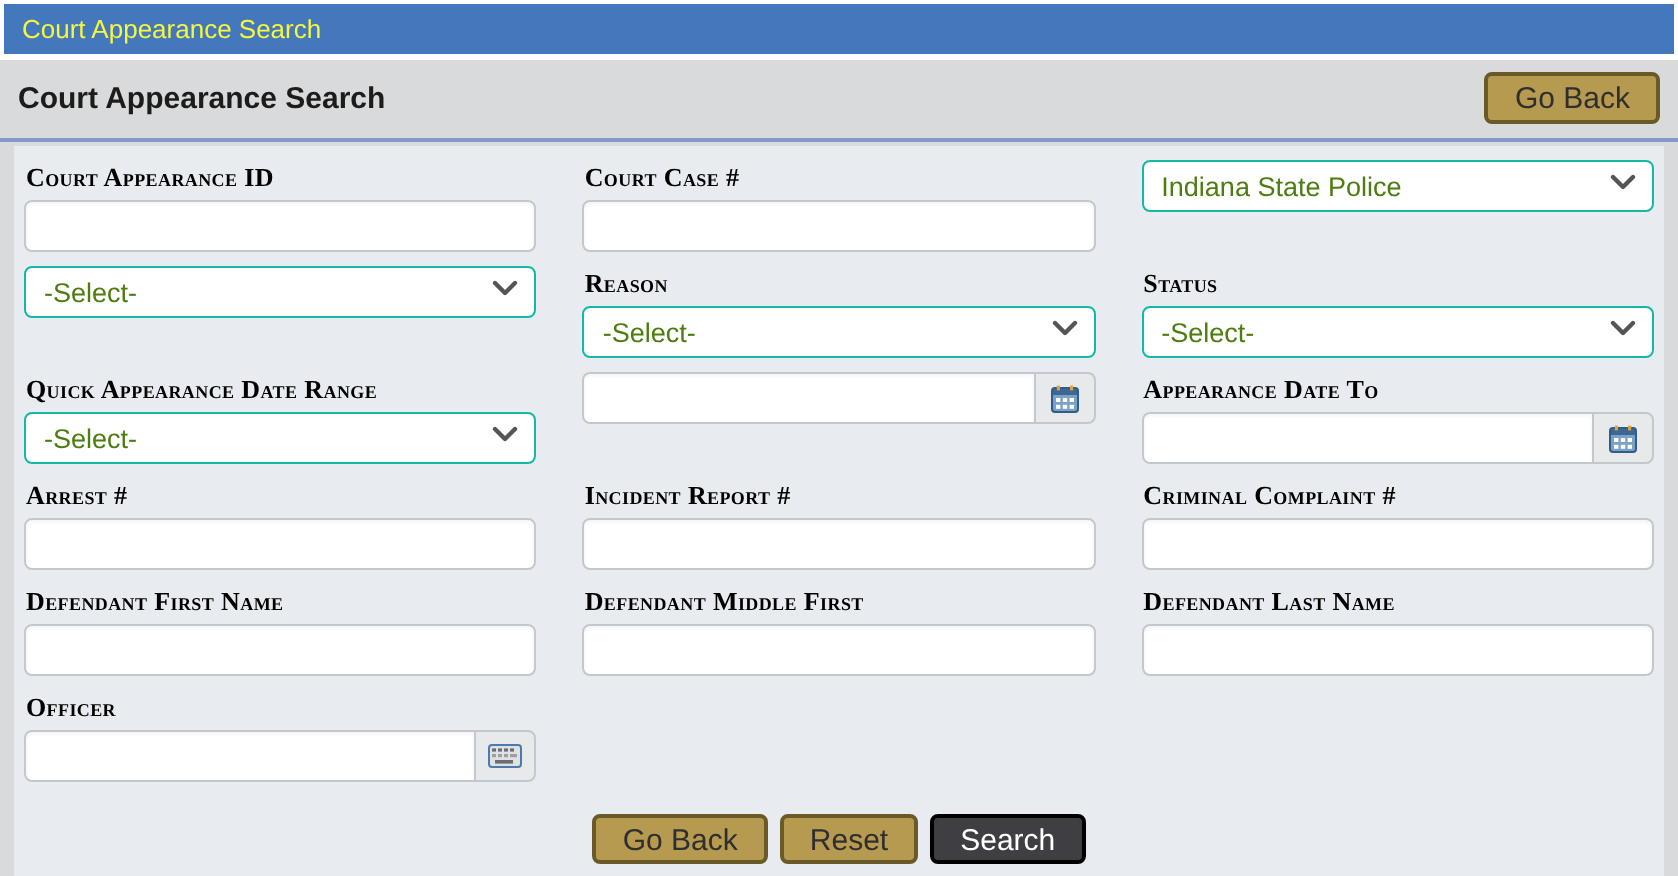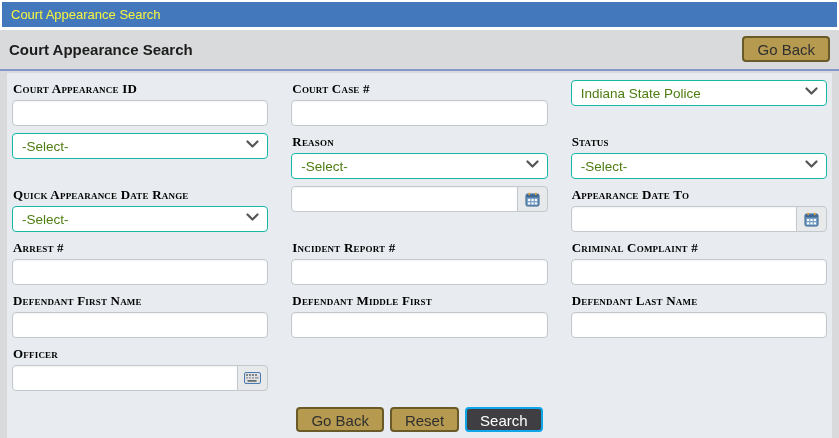--- a/index.html
+++ b/index.html
@@ -149,21 +149,21 @@
     line-height: 17px;
     cursor: pointer;
   }
   .btn-tan {
     background: #b69a50;
     border: 2px solid #6a5a28;
     color: #2f2f2f;
   }
   .btn-dark {
     background: #3f3f43;
-    border: 2px solid #0ea5e9;
+    border: 2px solid #000000;
     color: #ffffff;
   }
   .titlebar .btn { height: 26px; }
 </style>
 </head>
 <body>
 
 <div class="topbar">
   <span>Court Appearance Search</span>
 </div>

